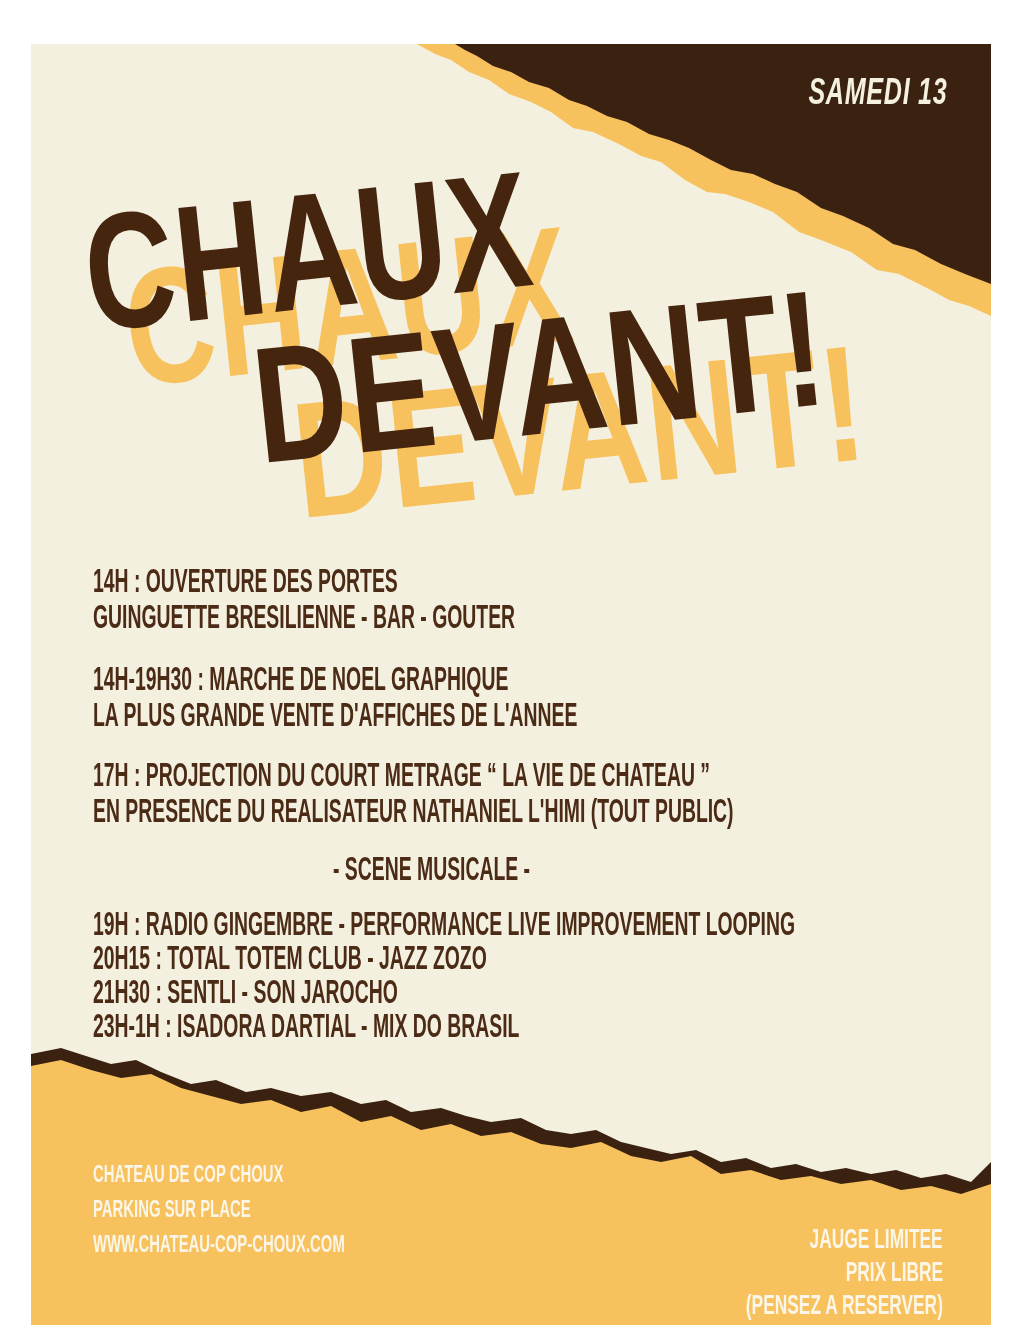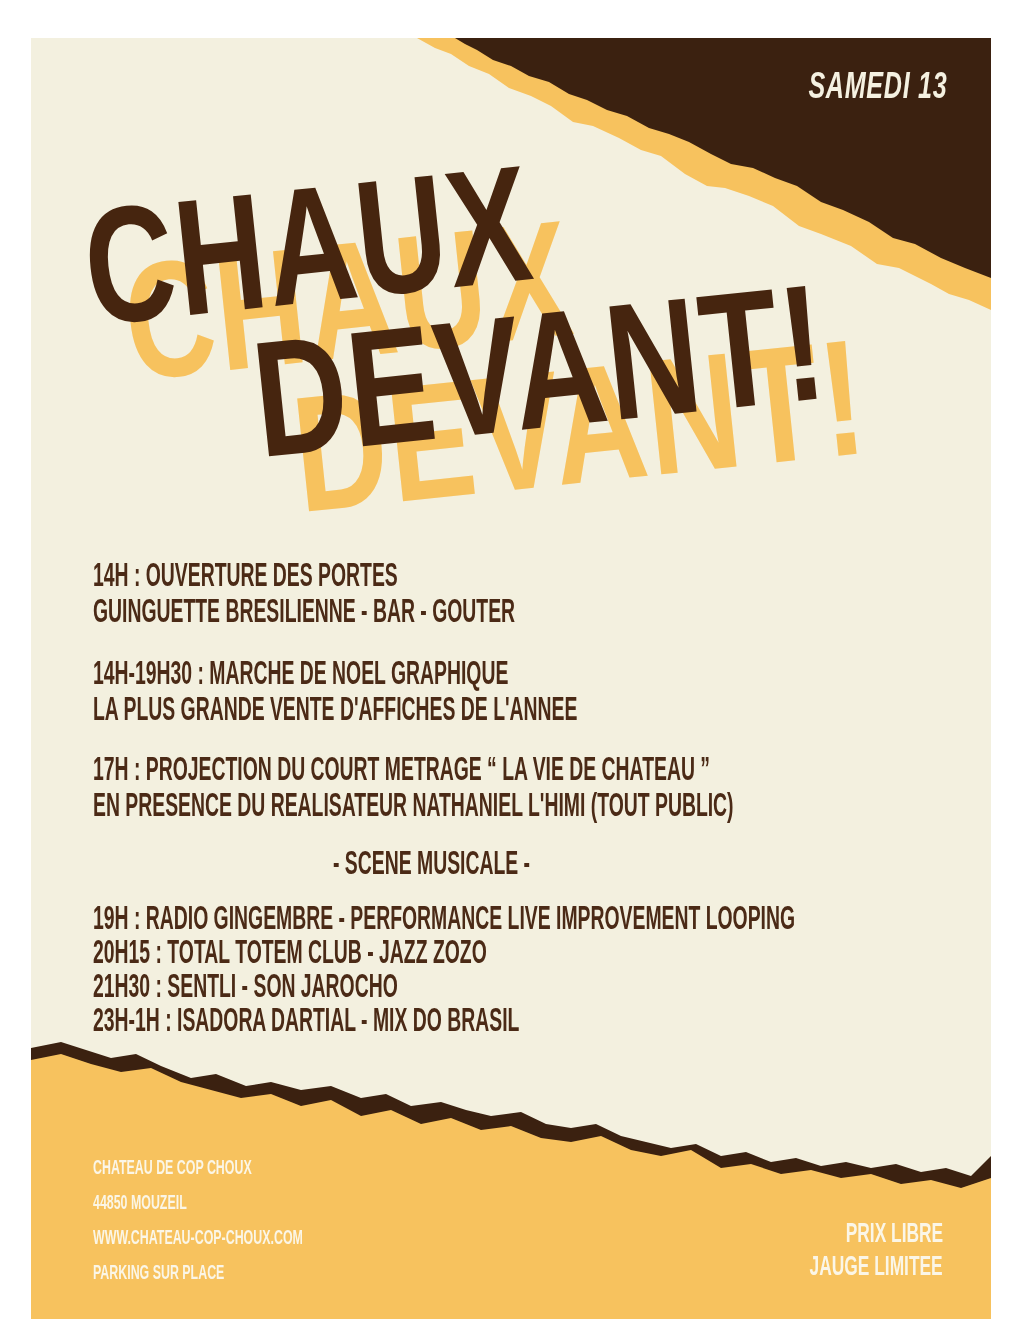--- a/index.html
+++ b/index.html
@@ -1,21 +1,21 @@
 <!DOCTYPE html>
 <html><head>
 <meta charset="utf-8">
 <style>
   html,body{margin:0;padding:0;}
   body{
     width:1024px;height:1343px;position:relative;background:#ffffff;
     font-family:"Liberation Sans", sans-serif;overflow:hidden;
   }
   .poster{
-    position:absolute;left:31px;top:38px;width:960px;height:1281px;
+    position:absolute;left:31px;top:44px;width:960px;height:1281px;
     background:#f3f0df;overflow:hidden;
   }
   .tear-svg{position:absolute;left:0;top:0;width:960px;height:1281px;display:block;}
   
   .date-badge{
     position:absolute;top:26px;right:44px;text-align:right;
     color:#f5f1e1;font-weight:bold;font-style:italic;
     font-size:37px;line-height:44px;letter-spacing:1px;white-space:nowrap;
   }
   .date-badge .ln{display:block;}
@@ -34,21 +34,21 @@
   .pline{line-height:36px;white-space:nowrap;}
   .pline>span{display:inline-block;transform:scaleX(0.57);transform-origin:left center;}
   .gap26{margin-top:26px;}
   .gap24{margin-top:24px;}
   .scene-head{margin-top:22px;margin-left:240px;line-height:36px;}
   .lineup-start{margin-top:20px;}
   .lineup .pline{line-height:34px;}
   
   .venue{
     position:absolute;left:62px;top:1112px;color:#fbf6e7;font-weight:bold;
-    font-size:20px;
+    font-size:24px;
   }
   .venue .pline{line-height:35px;}
   .venue .pline>span{transform:scaleX(0.62);}
   .pricing{
     position:absolute;right:48px;top:1178px;color:#fbf6e7;font-weight:bold;
     font-size:28px;text-align:right;
   }
   .pricing .pline{line-height:33px;}
   .pricing .pline>span{transform:scaleX(0.62);transform-origin:right center;}
 </style>
@@ -109,23 +109,23 @@
     <div class="lineup">
       <div class="pline lineup-start"><span>19H : RADIO GINGEMBRE - PERFORMANCE LIVE IMPROVEMENT LOOPING</span></div>
       <div class="pline"><span>20H15 : TOTAL TOTEM CLUB - JAZZ ZOZO</span></div>
       <div class="pline"><span>21H30 : SENTLI - SON JAROCHO</span></div>
       <div class="pline"><span>23H-1H : ISADORA DARTIAL - MIX DO BRASIL</span></div>
     </div>
   </div>
 
   <div class="venue">
     <div class="pline"><span>CHATEAU DE COP CHOUX</span></div>
-    <div class="pline"><span>44850 MOUZEIL</span></div>
+    <div class="pline"><span>PARKING SUR PLACE</span></div>
     <div class="pline"><span>WWW.CHATEAU-COP-CHOUX.COM</span></div>
-    <div class="pline"><span>PARKING SUR PLACE</span></div>
   </div>
 
   <div class="pricing">
+    <div class="pline"><span>JAUGE LIMITEE</span></div>
     <div class="pline"><span>PRIX LIBRE</span></div>
-    <div class="pline"><span>JAUGE LIMITEE</span></div>
+    <div class="pline"><span>(PENSEZ A RESERVER)</span></div>
   </div>
 
 </div>
 
 </body></html>

